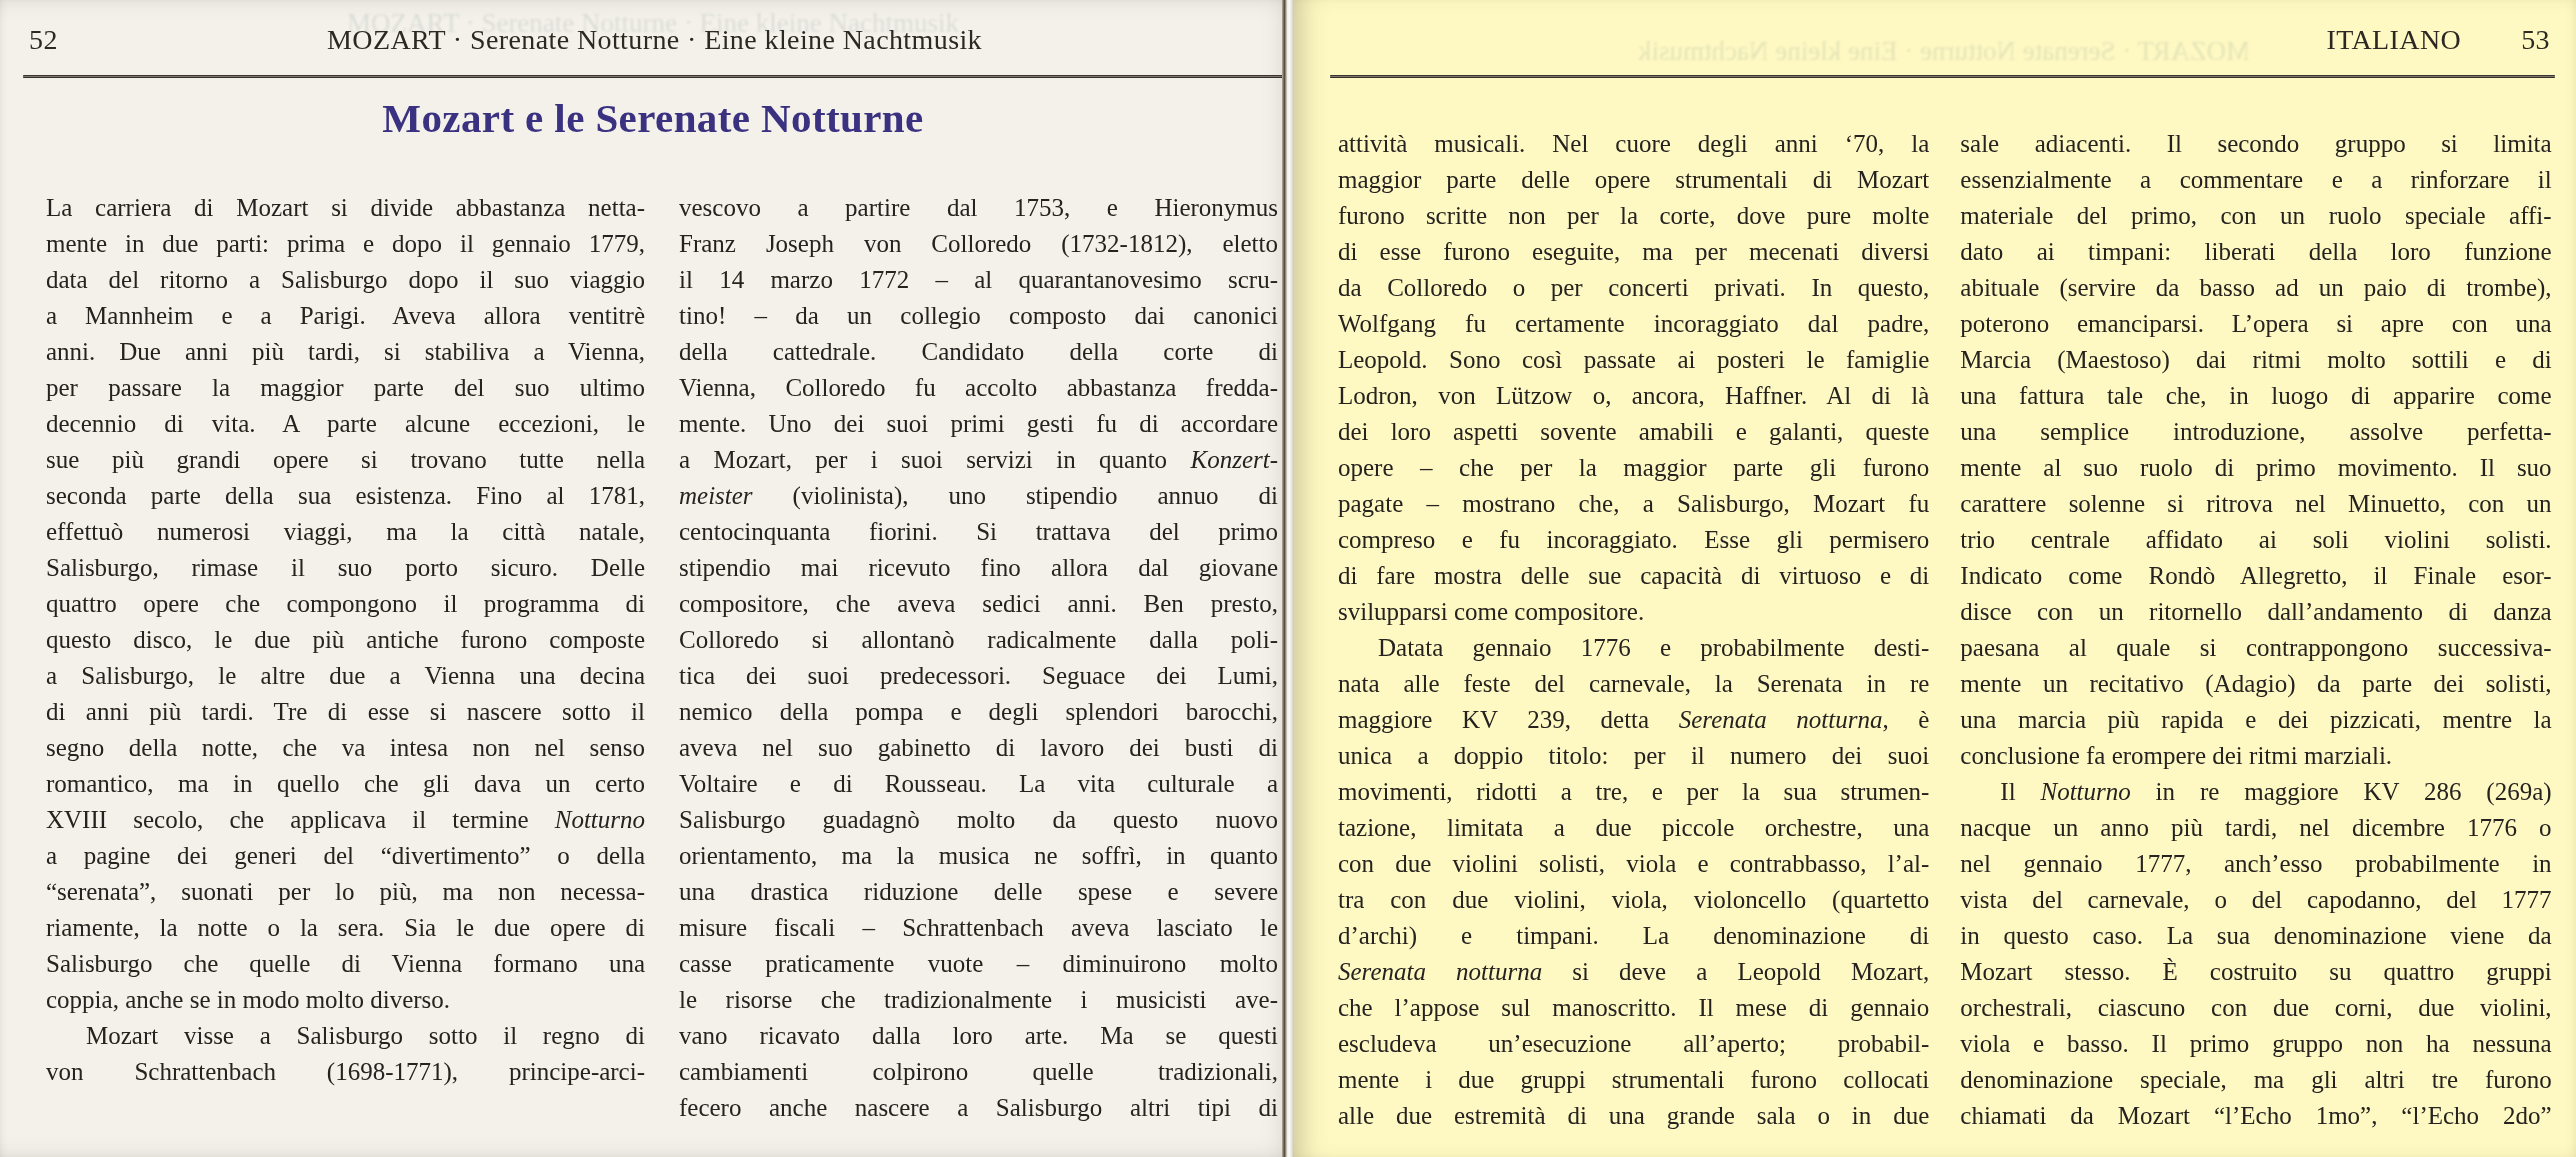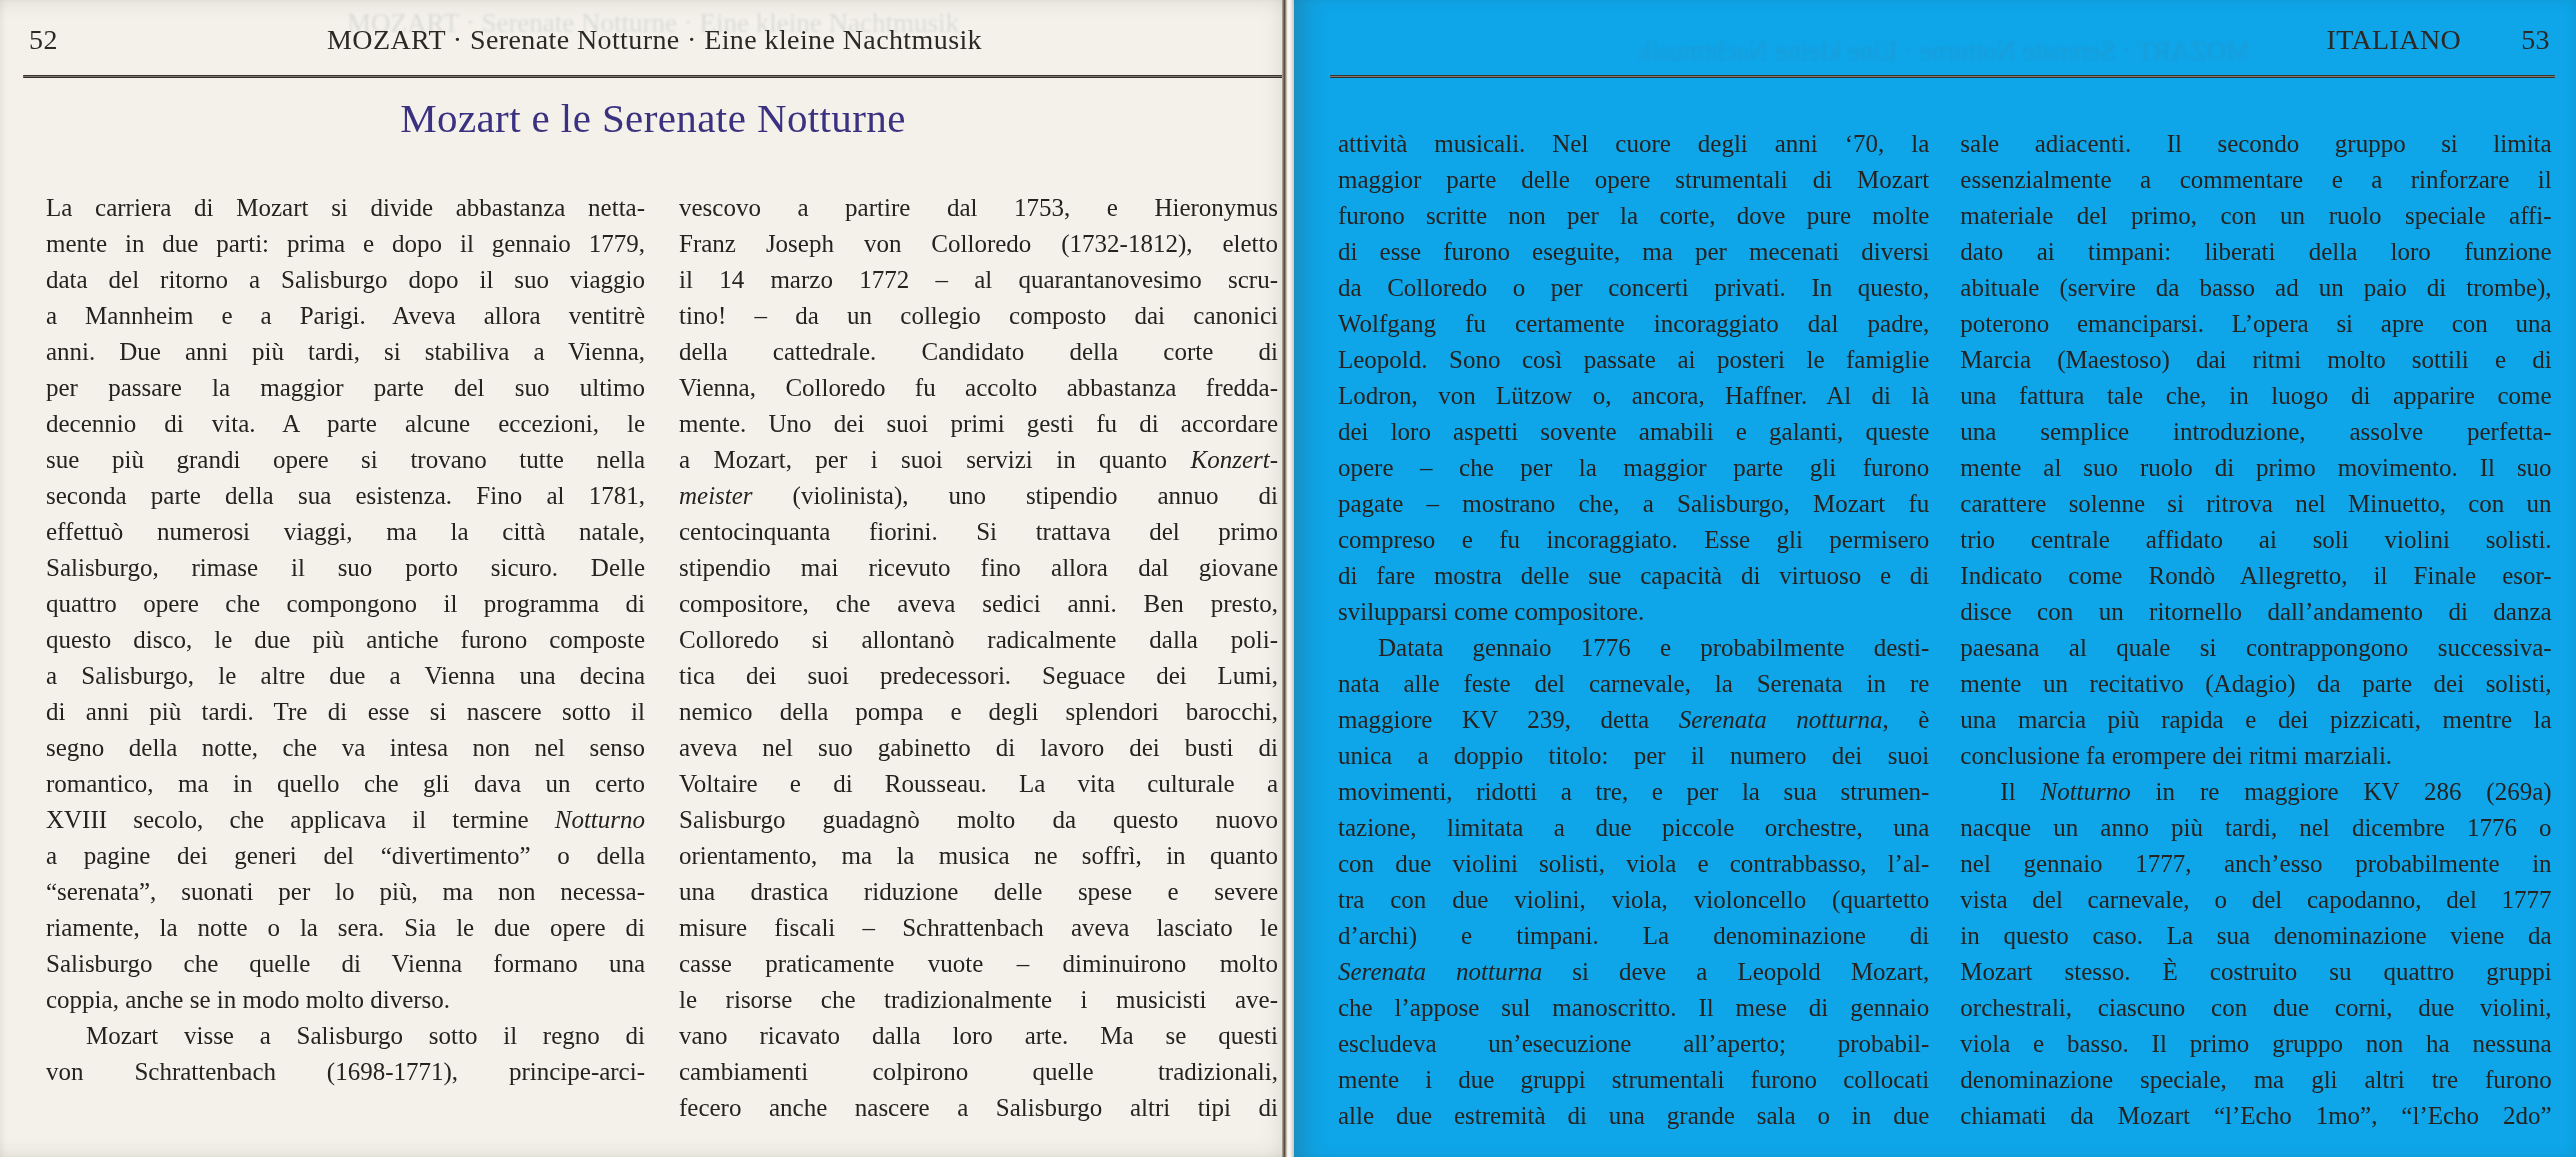--- a/index.html
+++ b/index.html
@@ -32,21 +32,21 @@
   .rule {
     position: absolute; top: 75px; height: 3.3px;
     background: linear-gradient(#3a352e 0 40%, #7d776c 40% 58%, #332e28 58% 100%);
     border-radius: 0.8px;
   }
   .rule-left  { left: 23px;  right: 21px; }
   .rule-right { left: 36px;  right: 21px; }
   .booklet-title {
     position: absolute; top: 94px; left: 0; right: 0;
     text-align: center;
-    font-size: 41px; font-weight: normal;
+    font-size: 41px; font-weight: bold;
     letter-spacing: 0.4px;
   }
   .cols {
     position: absolute; display: flex;
     font-size: 25px;
   }
   .cols-left  { top: 190px; left: 46px;  right: 28px; gap: 34px; }
   .cols-right { top: 106px; left: 44px;  right: 24.4px; gap: 31px; margin-top: 20px; }
   .col { flex: 1 1 0; min-width: 0; }
   .line {
@@ -131,21 +131,21 @@
         <div class="line">le risorse che tradizionalmente i musicisti ave-</div>
         <div class="line">vano ricavato dalla loro arte. Ma se questi</div>
         <div class="line">cambiamenti colpirono quelle tradizionali,</div>
         <div class="line">fecero anche nascere a Salisburgo altri tipi di</div>
       </div>
   </div>
 </div>
 
 <div class="gutter"></div>
 
-<div class="page page-right" style="background: #0ea5e9; color: rgb(38, 34, 31);">
+<div class="page page-right" style="background: #fef9c3; color: rgb(38, 34, 31);">
   <div class="ghost ghost-right">MOZART · Serenate Notturne · Eine kleine Nachtmusik</div>
   <div class="runhead runhead-right">
     <span class="lang">ITALIANO</span><span>53</span>
   </div>
   <div class="rule rule-right"></div>
   <div class="cols cols-right">
     <div class="col">
         <div class="line">attività musicali. Nel cuore degli anni ‘70, la</div>
         <div class="line">maggior parte delle opere strumentali di Mozart</div>
         <div class="line">furono scritte non per la corte, dove pure molte</div>

